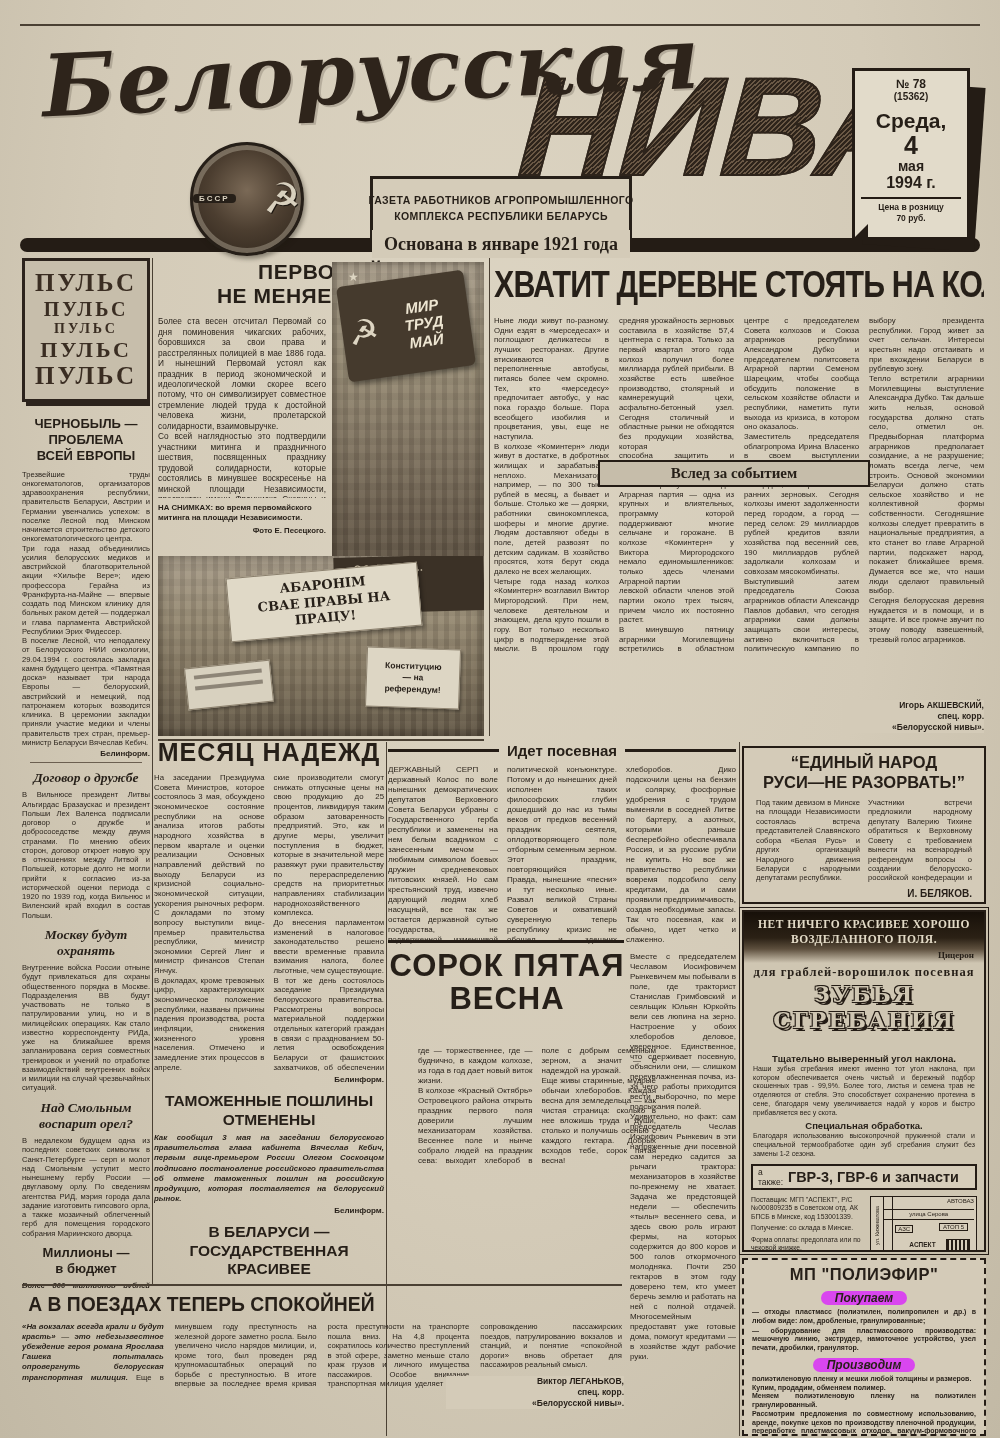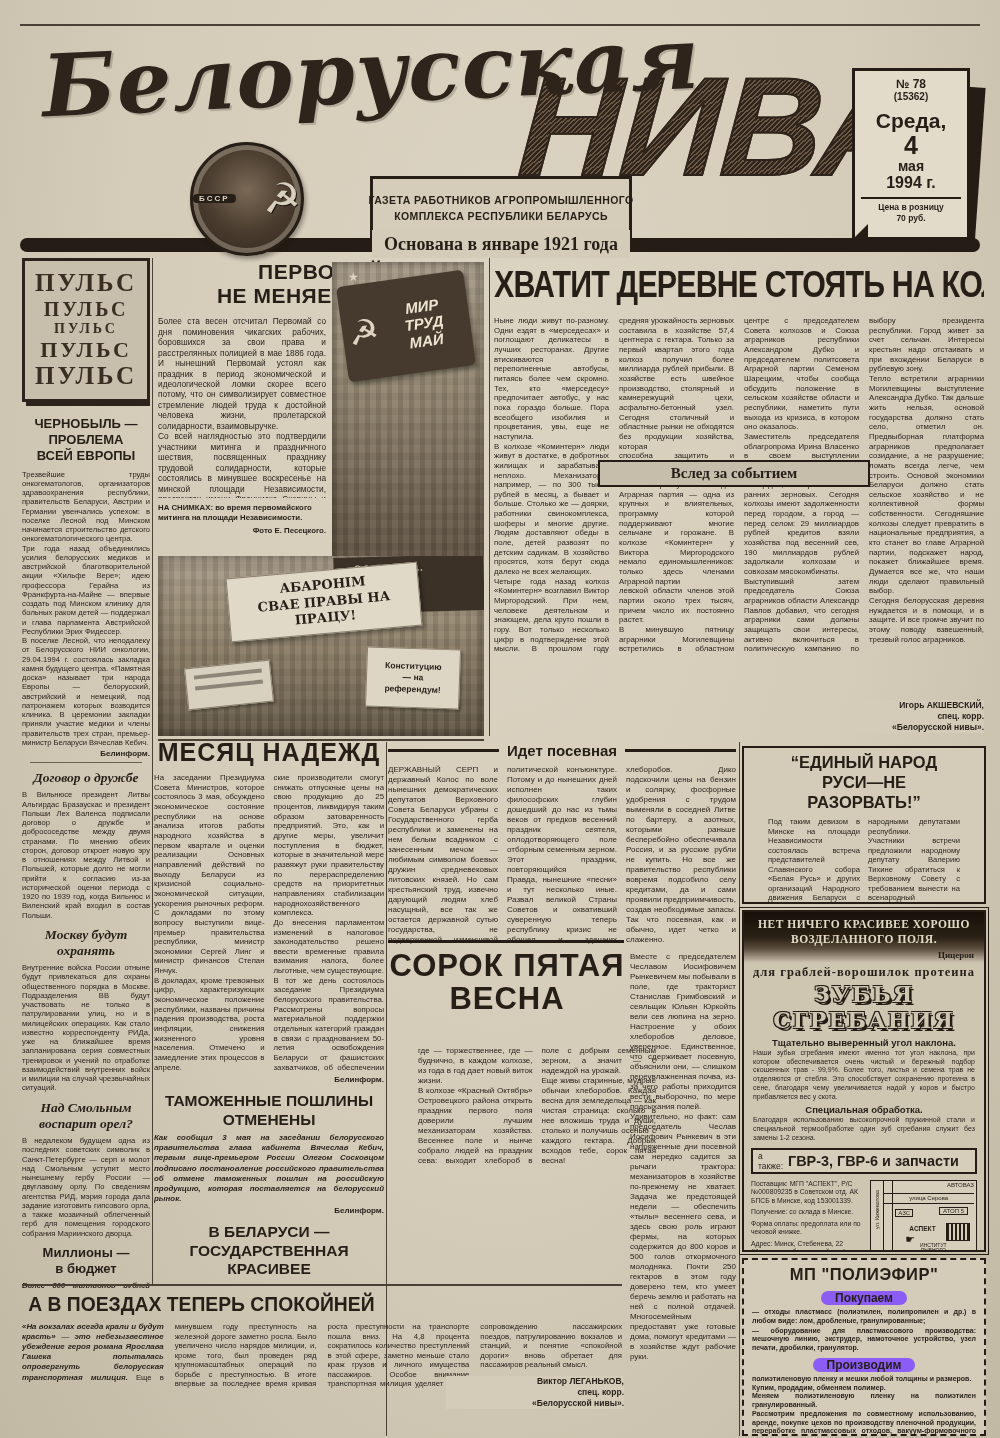--- a/index.html
+++ b/index.html
@@ -125,36 +125,36 @@
   .posev-label b{font-size:15px;font-weight:900;white-space:nowrap;}
   .posev-cols{column-count:3;column-gap:9px;font-size:8px;line-height:1.25;height:188px;overflow:hidden;}
   .hrB{left:388px;top:940px;width:236px;height:3px;background:#241c15;}
   .sorok-title{left:388px;top:950px;width:238px;font-size:31px;font-weight:900;text-align:center;line-height:1.05;letter-spacing:1px;}
   .sorok-body{left:388px;top:1046px;width:238px;height:326px;column-count:2;column-gap:9px;
     font-size:8px;line-height:1.25;overflow:hidden;padding-left:30px;}
   .sorok-byline{left:446px;top:1376px;width:178px;text-align:right;font-weight:bold;font-size:8.5px;line-height:1.3;background:#d4cbb8;}
   .posev-col3{left:630px;top:952px;width:106px;height:482px;font-size:8px;line-height:1.25;overflow:hidden;}
   
   .ediny{left:742px;top:746px;width:244px;height:158px;border:2px solid #241c15;background:#d4cbb8;
-    box-sizing:border-box;padding:5px 24px;overflow:hidden;}
+    box-sizing:border-box;padding:5px 12px;overflow:hidden;}
   .ediny h1{font-size:16.5px;font-weight:900;text-align:center;line-height:1.2;margin:0 0 5px;}
   .ediny-cols{column-count:2;column-gap:8px;font-size:7.6px;line-height:1.25;height:88px;overflow:hidden;}
   .ediny .by{text-align:right;font-weight:bold;font-size:10px;margin-top:2px;}
   .zubya{left:742px;top:910px;width:244px;height:342px;border:2px solid #241c15;outline:1px solid #241c15;
     outline-offset:2px;background:#cfc6b2;box-sizing:border-box;overflow:hidden;}
   .z-slogan{background:linear-gradient(180deg,#171009 0%,#2b2115 70%,#5d4f3d 100%);color:#e2dac6;
     font-family:"Liberation Serif",serif;font-weight:bold;font-size:11.5px;text-align:center;
     padding:5px 4px 2px;line-height:1.3;letter-spacing:.5px;}
   .z-cicero{background:linear-gradient(180deg,#5d4f3d 0%,rgba(93,79,61,0) 100%);text-align:right;
     font-family:"Liberation Serif",serif;font-weight:bold;font-size:9px;padding:1px 10px 3px;}
   .z-for{font-family:"Liberation Serif",serif;font-weight:bold;font-size:12.5px;text-align:center;
     letter-spacing:1px;margin:2px 0 1px;}
   .z-product{font-family:"DejaVu Serif",serif;font-weight:900;font-size:22px;text-align:center;letter-spacing:2px;
     color:#cfc6b2;text-shadow:-1px -1px 0 #241c15,1px -1px 0 #241c15,-1px 1px 0 #241c15,1px 1px 0 #241c15,2.5px 2.5px 0 #241c15;
-    margin:1px 0 4px;}
+    margin:1px 0 20px;}
   .z-h{font-size:9.5px;font-weight:bold;text-align:center;margin:3px 0 1px;}
   .z-p{font-size:7px;line-height:1.25;text-align:justify;padding:0 9px;}
   .z-also{display:flex;align-items:center;border:2px solid #241c15;margin:5px 7px 4px;padding:1px 5px;background:#d6cdba;}
   .z-also .a1{font-size:8.5px;margin-right:5px;}
   .z-also .a2{font-size:15.5px;font-weight:900;white-space:nowrap;transform:scaleX(.93);transform-origin:left;}
   .z-info{display:flex;padding:2px 7px;gap:5px;}
   .z-left{width:118px;font-size:6.8px;line-height:1.25;}
   .z-left p{margin:0 0 3px;}
   .z-map{position:relative;width:108px;height:94px;border:1px solid #241c15;background:#d6cdba;font-size:6px;}
   .z-map .avt{position:absolute;right:2px;top:1px;font-size:6px;}
@@ -166,21 +166,21 @@
   .z-map .asp{position:absolute;left:38px;top:44px;font-weight:bold;font-size:6.5px;}
   .z-map .hand{position:absolute;left:34px;top:52px;font-size:11px;}
   .z-map .bld{position:absolute;right:6px;top:42px;width:22px;height:16px;background:
     repeating-linear-gradient(90deg,#241c15 0 2px,#d6cdba 2px 4px),
     repeating-linear-gradient(0deg,#241c15 0 2px,#d6cdba 2px 4px);border:1px solid #241c15;}
   .z-map .inst{position:absolute;left:36px;top:62px;font-size:5px;line-height:1.1;width:52px;text-align:center;}
   .poliefir{left:742px;top:1258px;width:244px;height:178px;border:2px dashed #241c15;background:#d4cbb8;
     box-sizing:border-box;padding:3px 8px;overflow:hidden;}
   .poliefir h1{font-size:16.5px;font-weight:900;text-align:center;margin:2px 0 4px;letter-spacing:.5px;}
   .pill-w{text-align:center;margin:2px 0;}
-  .pill{display:inline-block;background:#8b5cf6;border-radius:9px;padding:0 14px;font-weight:900;font-size:12px;}
+  .pill{display:inline-block;background:#d946ef;border-radius:9px;padding:0 14px;font-weight:900;font-size:12px;font-style:italic;}
   .pol-p{font-size:7px;font-weight:bold;line-height:1.25;text-align:justify;margin:1px 0;}
 </style>
 </head>
 <body>
 
 <div class="sheet">
 
   <div class="abs topline"></div>
   <div class="abs script-logo">Белорусская</div>
   <div class="abs niva">НИВА</div>
@@ -350,21 +350,21 @@
 РУСИ—НЕ РАЗОРВАТЬ!”</h1>
     <div class="ediny-cols jus pre">Под таким девизом в Минске на площади Независимости состоялась встреча представителей Славянского собора «Белая Русь» и других организаций Народного движения Беларуси с народными депутатами республики.
 Участники встречи предложили народному депутату Валерию Тихине обратиться к Верховному Совету с требованием вынести на всенародный референдум вопросы о создании белорусско-российской конфедерации и придании русскому языку статуса государственного наравне с белорусским.</div>
     <div class="by">И. БЕЛЯКОВ.</div>
   </div>
 
   <div class="abs zubya">
     <div class="z-slogan pre">НЕТ НИЧЕГО КРАСИВЕЕ ХОРОШО
 ВОЗДЕЛАННОГО ПОЛЯ.</div>
     <div class="z-cicero">Цицерон</div>
-    <div class="z-for">для граблей-ворошилок протеина</div>
+    <div class="z-for">для граблей-ворошилок посевная</div>
     <div class="z-product">ЗУБЬЯ СГРЕБАНИЯ</div>
     <div class="z-h">Тщательно выверенный угол наклона.</div>
     <div class="z-p">Наши зубья сгребания имеют именно тот угол наклона, при котором обеспечивается очень чистый и бережный подбор скошенных трав - 99,9%. Более того, листья и семена трав не отделяются от стебля. Это способствует сохранению протеина в сене, благодаря чему увеличивается надой у коров и быстро прибавляется вес у скота.</div>
     <div class="z-h">Специальная обработка.</div>
     <div class="z-p">Благодаря использованию высокопрочной пружинной стали и специальной термообработке один зуб сгребания служит без замены 1-2 сезона.</div>
     <div class="z-also">
       <span class="a1">а также:</span>
       <span class="a2">ГВР-3, ГВР-6 и запчасти</span>
     </div>
     <div class="z-info">

